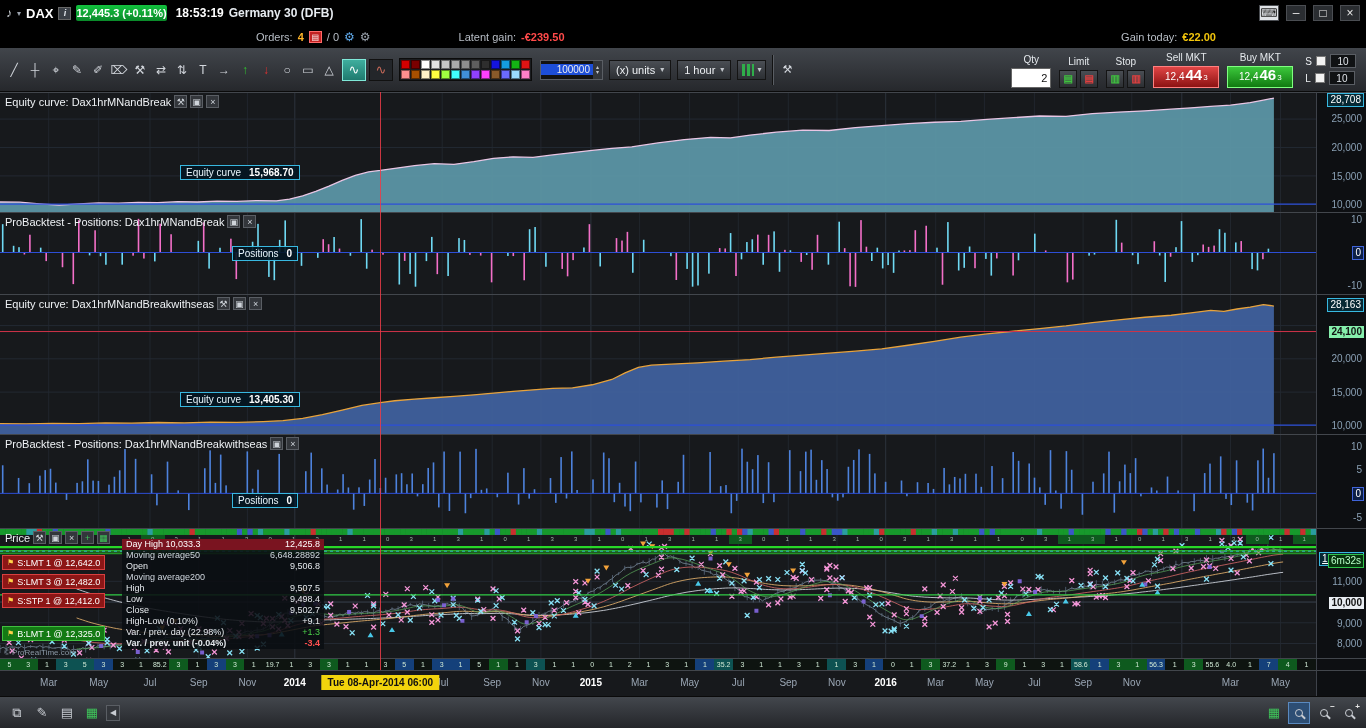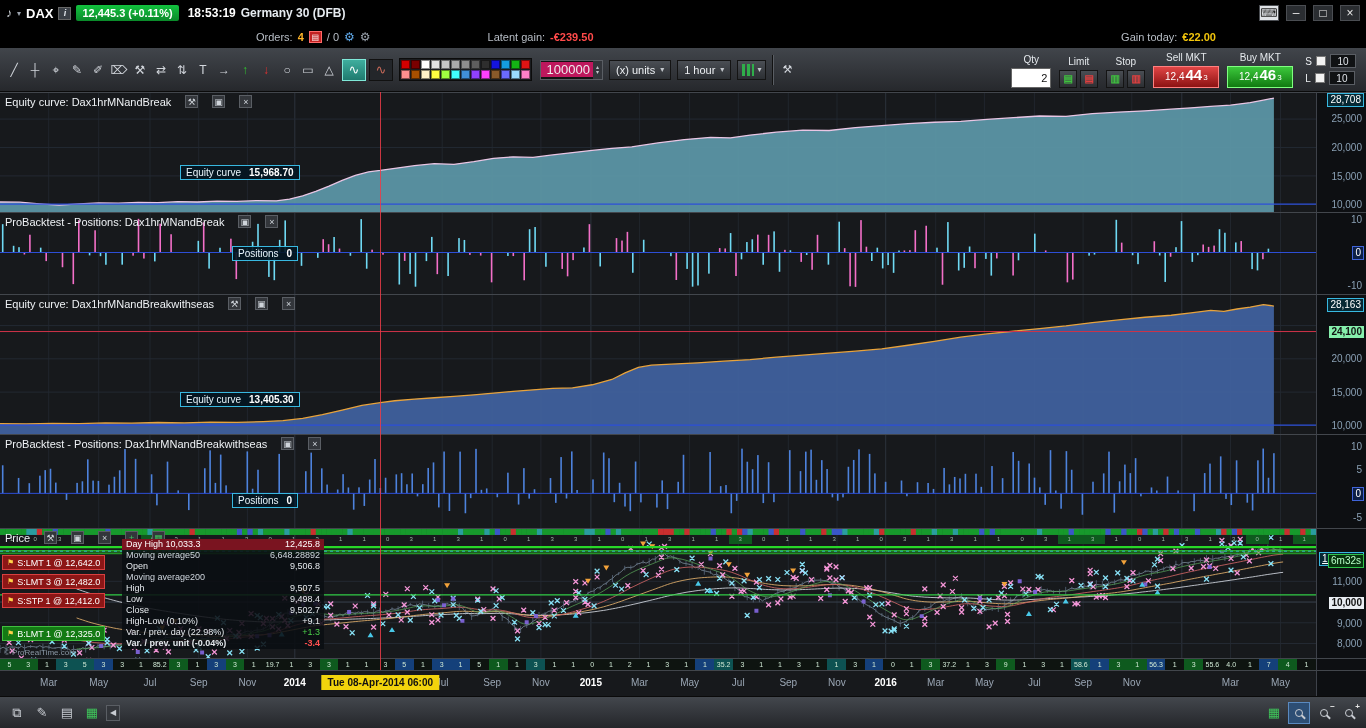--- a/index.html
+++ b/index.html
@@ -3,21 +3,21 @@
 <meta charset="utf-8">
 <style>
   *{box-sizing:border-box;margin:0;padding:0}
   html,body{width:1366px;height:728px;overflow:hidden;background:#000;font-family:"Liberation Sans",sans-serif;color:#ddd;-webkit-font-smoothing:antialiased}
   
   .titlebar{height:26px;background:#000;display:flex;align-items:center;gap:5px;padding:0 6px;font-size:12px}
   .ticon{color:#cfd4da;font-size:12px}
   .caret{color:#9aa2ac;font-size:8px}
   .wtitle{font-weight:bold;color:#fff;font-size:13px}
   .info{width:13px;height:13px;background:#3a3f46;border:1px solid #666;color:#dfe4ea;font-size:9px;display:flex;align-items:center;justify-content:center;font-style:italic;font-weight:bold}
-  .pricebadge{background:linear-gradient(#12c23e,#0a8a2a);color:#fff;font-weight:bold;font-size:11px;padding:2px 6px;border-radius:2px}
+  .pricebadge{background:linear-gradient(#12c23e,#0a8a2a);color:#fff;font-weight:bold;font-size:11px;padding:2px 0;border-radius:2px}
   .clock{color:#fff;font-weight:bold;margin-left:4px}
   .market{color:#e6ebf0;font-weight:bold}
   .spacer{flex:1}
   .wbtn{width:20px;height:16px;display:flex;align-items:center;justify-content:center;color:#e8e8e8;font-size:12px;background:#2a2d31;border:1px solid #4a4d52;margin-left:2px}
   .wbtn.k{background:#dfe2e6;color:#222}
   
   .ordersbar{height:22px;background:#000;display:flex;align-items:center;font-size:11px}
   .ogroup{display:flex;align-items:center;gap:5px}
   .dim{color:#b8bec6}
   .ocount{color:#ffb428;font-weight:bold}
@@ -29,21 +29,21 @@
   
   .toolbar{height:44px;background:linear-gradient(#41454b,#26282c);border-bottom:1px solid #0a0a0a;display:flex;align-items:center;padding:0 4px}
   #tools{display:flex;gap:1px;align-items:center}
   .tool{width:20px;height:26px;display:flex;align-items:center;justify-content:center;color:#d2d6dc;font-size:12px}
   .tool.sm{width:16px;font-size:11px}
   .cbtn{width:24px;height:22px;border:1px solid #111;background:#23262a;color:#c96a5a;font-size:13px;margin-left:3px;display:flex;align-items:center;justify-content:center}
   .cbtn.selc{background:linear-gradient(#3fae9e,#1f7a6e);color:#fff;border-color:#7fe8d8}
   .pal{display:grid;grid-template-columns:repeat(13,9px);grid-auto-rows:9px;gap:1px;background:#1a1c1f;border:1px solid #0c0c0c;padding:1px;margin-left:6px}
   .pc{width:9px;height:9px;border:1px solid rgba(0,0,0,.45)}
   .spin{display:flex;align-items:center;background:#121212;border:1px solid #5a5e64;height:20px;margin-left:8px}
-  .spin input{width:52px;background:#be185d;color:#eee;border:none;font-size:13px;text-align:right;padding:0 3px;font-family:"Liberation Sans",sans-serif}
+  .spin input{width:52px;background:#1d4ed8;color:#eee;border:none;font-size:10px;text-align:right;padding:0 3px;font-family:"Liberation Sans",sans-serif}
   .spinarr{display:flex;flex-direction:column;line-height:5px;font-size:6px;color:#c2c6cc;padding:0 3px;background:#33363b;height:100%;justify-content:center}
   .selbox{display:flex;align-items:center;gap:5px;background:linear-gradient(#4a4e54,#2c2f33);border:1px solid #141414;height:20px;padding:0 6px;font-size:11px;color:#eceff2;margin-left:6px;white-space:nowrap}
   .da{font-size:8px;color:#c2c6cc}
   .nchart{display:flex;align-items:center;gap:3px;height:20px;padding:0 4px;background:linear-gradient(#4a4e54,#2c2f33);border:1px solid #141414;margin-left:6px;color:#c2c6cc;font-size:8px}
   .bars{width:12px;height:12px;background:linear-gradient(0deg,#2fae4a,#2fae4a);-webkit-mask:linear-gradient(90deg,#000 0 3px,transparent 3px 5px,#000 5px 8px,transparent 8px 10px,#000 10px 12px);mask:linear-gradient(90deg,#000 0 3px,transparent 3px 5px,#000 5px 8px,transparent 8px 10px,#000 10px 12px)}
   .vsep{width:1px;height:30px;background:#121212;box-shadow:1px 0 0 #5a5e64;margin:0 6px}
   .ordpanel{display:flex;align-items:flex-end;margin-left:auto}
   .ocol{display:flex;flex-direction:column;align-items:center;gap:2px;margin:0 4px}
   .ohdr{font-size:10px;color:#e4e8ec;height:12px}
   .oqty{width:40px;height:20px;background:#fff;color:#111;border:1px solid #666;font-size:11px;text-align:right;padding:0 3px;font-family:"Liberation Sans",sans-serif}
@@ -64,21 +64,21 @@
   .prow{display:flex}
   .plot{flex:1;position:relative;background:#17191c;border-top:1px solid #42464c;overflow:hidden}
   .psvg{position:absolute;inset:0;width:100%;height:100%;display:block}
   .axis{width:50px;background:#0d0f12;border-top:1px solid #42464c;border-left:1px solid #3e424a;position:relative;font-size:10px;color:#8aa0b4}
   .alab{position:absolute;right:2px;transform:translateY(-50%);white-space:nowrap;padding:0 2px;line-height:12px}
   .alab.cyan{background:#062833;border:1px solid #38b8e0;color:#fff}
   .alab.yellow{background:#86efac;color:#111;font-weight:bold}
   .alab.white{background:#e9edf2;color:#111;font-weight:bold}
   .alab.blue{background:#0c1f46;border:1px solid #3f63d8;color:#fff}
   .alab.green{background:#06330e;border:1px solid #2fc24a;color:#b8ffc8}
-  .phead{position:absolute;top:2px;left:5px;display:flex;align-items:center;gap:14px;z-index:6;font-size:11px;color:#eef1f4}
+  .phead{position:absolute;top:2px;left:5px;display:flex;align-items:center;gap:3px;z-index:6;font-size:11px;color:#eef1f4}
   .hicon{width:13px;height:13px;background:#33363b;border:1px solid #5a5e64;color:#cfd4da;font-size:9px;display:flex;align-items:center;justify-content:center}
   .hicon.gn{color:#3fc45a}
   .xlabel{position:absolute;display:flex;gap:8px;align-items:center;background:rgba(3,22,34,.9);border:1px solid #38b8e0;color:#e8f4fa;font-size:10px;padding:1px 5px;z-index:6;white-space:nowrap}
   .xlabel b{color:#fff}
   #crosshair{position:absolute;top:0;width:1px;height:578px;background:rgba(235,60,72,.85);z-index:8;pointer-events:none}
   
   .stripTop{position:absolute;left:0;right:0;top:6px;height:9px;display:flex;z-index:5;font-size:6px;color:#9fb8a8;overflow:hidden}
   .stripTop span,.stripB span{flex:1;text-align:center;line-height:9px;white-space:nowrap}
   .stripB{flex:1;background:#0e1410;border-top:1px solid #42464c;display:flex;font-size:7px;color:#cfe8d4;overflow:hidden}
   .stripB span{line-height:11px}
@@ -131,21 +131,21 @@
 
 <div class="ordersbar">
   <div class="ogroup" style="margin-left:256px">
     <span class="dim">Orders:</span>
     <span class="ocount">4</span>
     <span class="oicon red">▤</span>
     <span class="dim">/ 0</span>
     <span class="gear">⚙</span>
     <span class="gear dim2">⚙</span>
   </div>
-  <div class="ogroup" style="margin-left:117px">
+  <div class="ogroup" style="margin-left:88px">
     <span class="dim">Latent gain:</span>
     <span class="neg">-€239.50</span>
   </div>
   <div class="ogroup" style="margin-left:auto;margin-right:150px">
     <span class="dim">Gain today:</span>
     <span class="gold">€22.00</span>
   </div>
 </div>
 
 <div class="toolbar">

